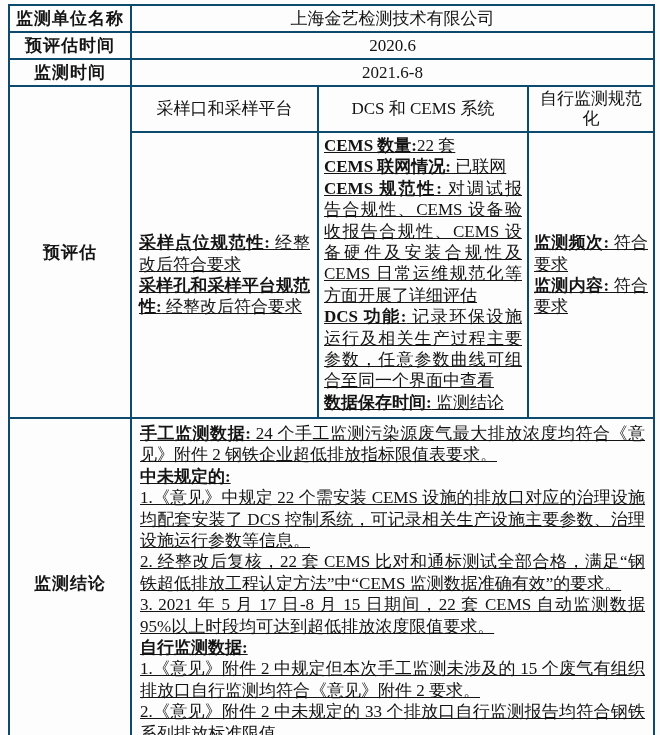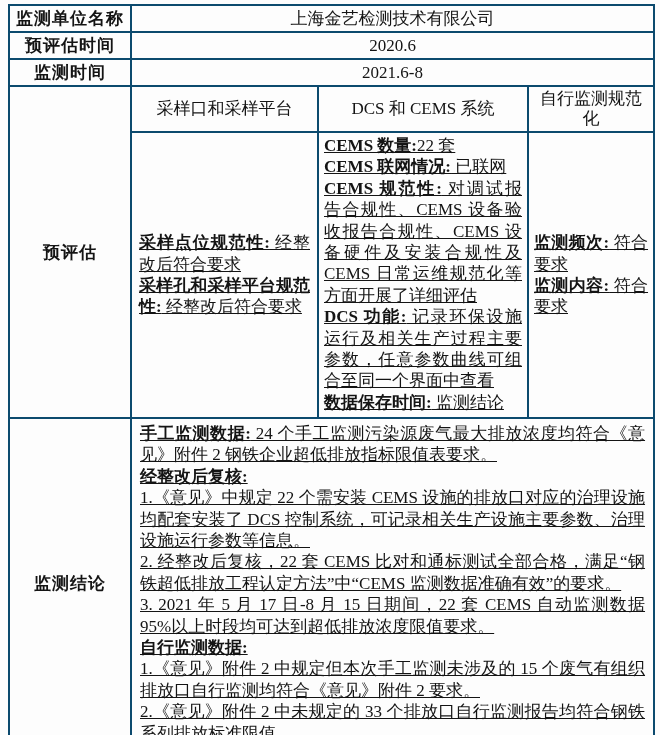--- a/index.html
+++ b/index.html
@@ -97,21 +97,21 @@
       </td>
       <td class="bodycell cell-selfmon">
         <div class="seg"><b>监测频次:</b><span> 符合要求</span></div>
         <div class="seg"><b>监测内容:</b><span> 符合要求</span></div>
       </td>
     </tr>
     <tr style="height:331px">
       <th class="rowlabel">监测结论</th>
       <td class="bodycell cell-conclusion" colspan="3">
         <div class="para seg"><b>手工监测数据:</b><span> 24 个手工监测污染源废气最大排放浓度均符合《意见》附件 2 钢铁企业超低排放指标限值表要求。</span></div>
-        <div class="para seg"><b>经整改后复核:</b><span></span></div>
+        <div class="para seg"><b>中未规定的:</b><span></span></div>
         <div class="para seg"><b></b><span>1.《意见》中规定 22 个需安装 CEMS 设施的排放口对应的治理设施均配套安装了 DCS 控制系统，可记录相关生产设施主要参数、治理设施运行参数等信息。</span></div>
         <div class="para seg"><b></b><span>2. 经整改后复核，22 套 CEMS 比对和通标测试全部合格，满足“钢铁超低排放工程认定方法”中“CEMS 监测数据准确有效”的要求。</span></div>
         <div class="para seg"><b></b><span>3. 2021 年 5 月 17 日-8 月 15 日期间，22 套 CEMS 自动监测数据 95%以上时段均可达到超低排放浓度限值要求。</span></div>
         <div class="para seg"><b>自行监测数据:</b><span></span></div>
         <div class="para seg"><b></b><span>1.《意见》附件 2 中规定但本次手工监测未涉及的 15 个废气有组织排放口自行监测均符合《意见》附件 2 要求。</span></div>
         <div class="para seg"><b></b><span>2.《意见》附件 2 中未规定的 33 个排放口自行监测报告均符合钢铁系列排放标准限值。</span></div>
       </td>
     </tr>
   </tbody>
 </table>

